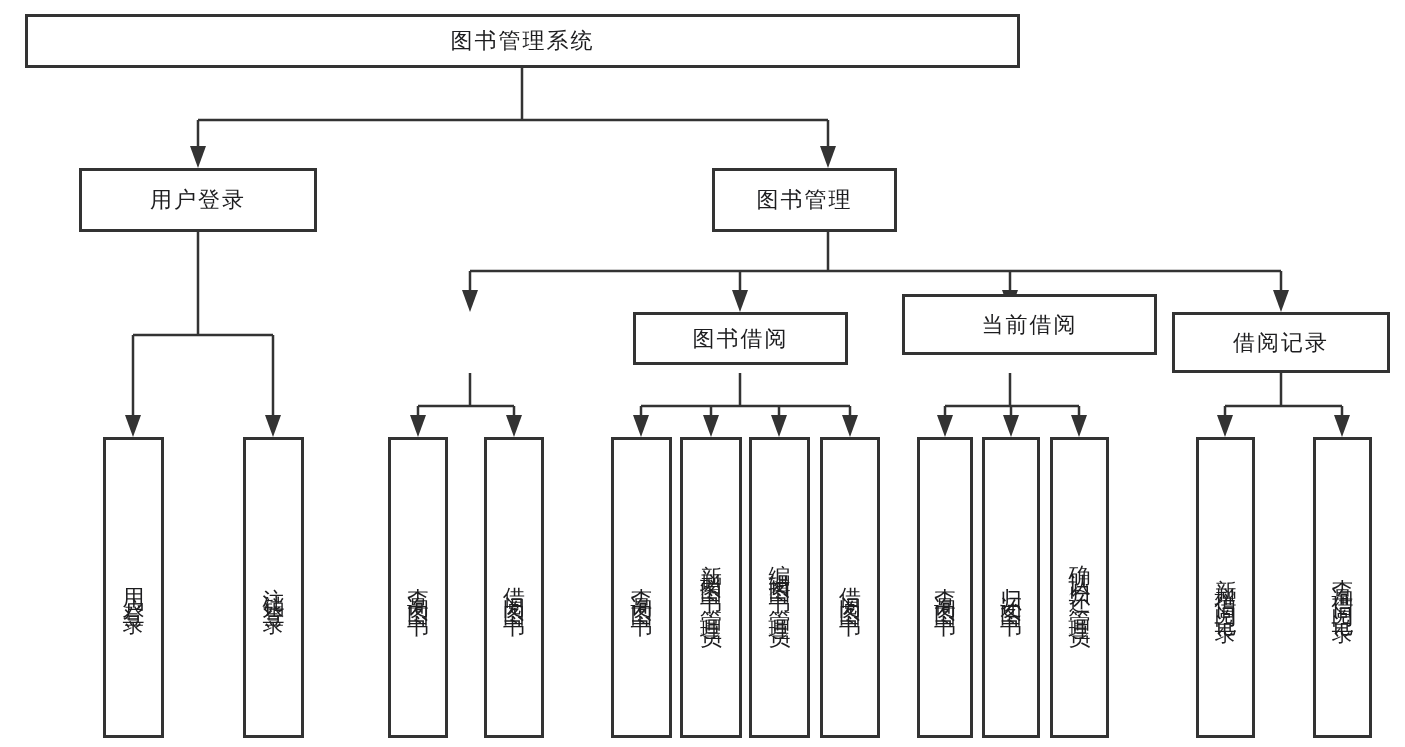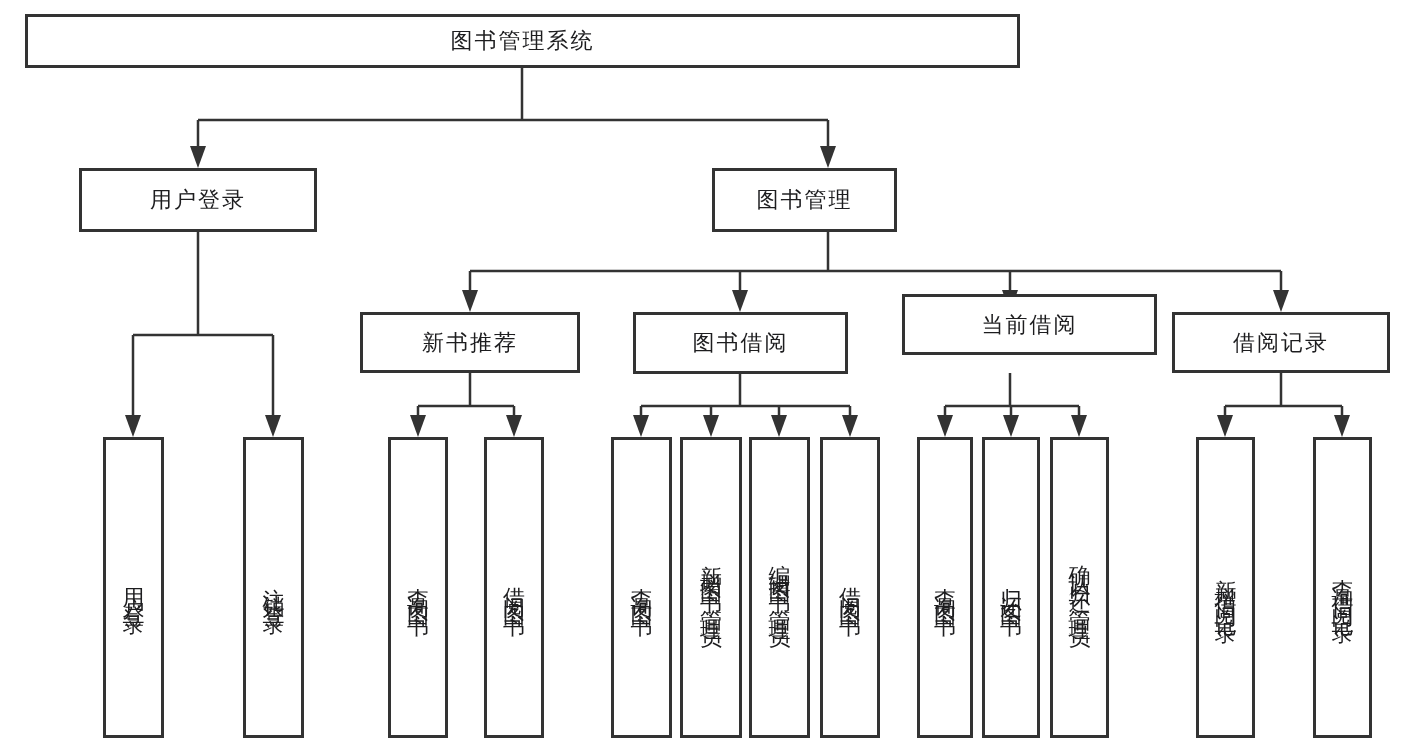--- a/index.html
+++ b/index.html
@@ -90,22 +90,21 @@
       <polygon points="1217,415 1233,415 1225,437"></polygon>
     <line x1="1342" y1="406" x2="1342" y2="422"></line>
       <polygon points="1334,415 1350,415 1342,437"></polygon>
   </svg>
 
   <div class="box hbox" style="left:25px;top:14px;width:995px;height:54px;">图书管理系统</div>
 
   <div class="box hbox" style="left:79px;top:168px;width:238px;height:64px;">用户登录</div>
   <div class="box hbox" style="left:712px;top:168px;width:185px;height:64px;">图书管理</div>
 
-  <div class="box hbox" style="left:360px;top:312px;width:220px;height:61px;">新书推荐</div>
-  <div class="box hbox" style="left:633px;top:312px;width:215px;height:62px;">图书借阅</div>
+  <div class="box hbox" style="left:633px;top:312px;width:215px;height:53px;">图书借阅</div>
   <div class="box hbox" style="left:902px;top:294px;width:255px;height:61px;">当前借阅</div>
   <div class="box hbox" style="left:1172px;top:312px;width:218px;height:61px;">借阅记录</div>
 
   <div class="box vbox" style="left:103px;top:437px;width:61px;height:301px;">
     <span class="vtext">用户登录</span>
   </div>
   <div class="box vbox" style="left:243px;top:437px;width:61px;height:301px;">
     <span class="vtext">注销登录</span>
   </div>
 

